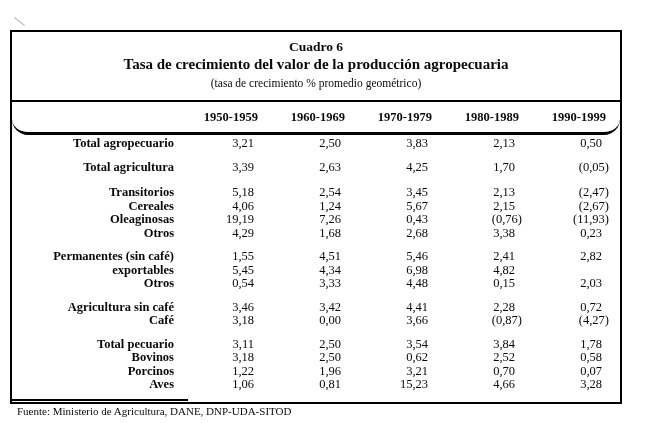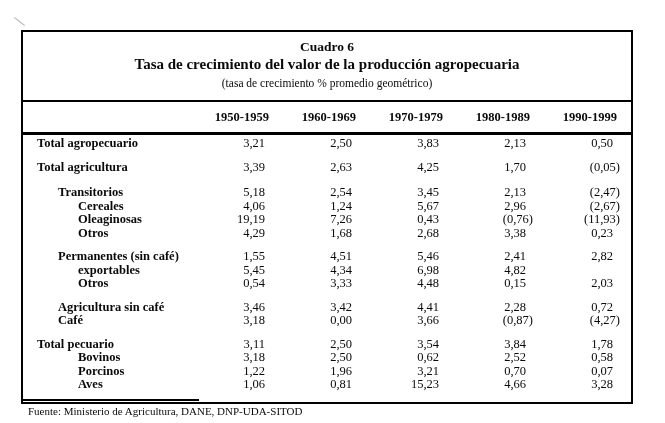--- a/index.html
+++ b/index.html
@@ -23,21 +23,21 @@
     position: absolute;
     left: 13px;
     top: 21px;
     width: 13px;
     height: 1px;
     background: #bbbbbb;
     transform: rotate(38deg);
   }
   .table-box {
     position: absolute;
-    left: 21px;
+    left: 10px;
     top: 30px;
     width: 612px;
     height: 374px;
     border: 2px solid #000000;
     box-sizing: border-box;
     background: #ffffff;
   }
   
   .title-block {
     text-align: center;
@@ -64,36 +64,38 @@
     display: grid;
     grid-template-columns: 162px 87px 87px 87px 87px 87px;
   }
   
   .header-row {
     height: 30px;
     align-items: center;
     border-bottom: 3px solid #000000;
     font-weight: bold;
     font-size: 12.5px;
+    border-radius: 16px;
   }
   .hcell {
     text-align: right;
     padding-right: 3px;
   }
   
   .data-area {
     padding-top: 2px;
     font-size: 12.5px;
   }
   .trow {
     line-height: 13.5px;
   }
   .lbl {
     font-weight: bold;
     white-space: nowrap;
+    text-align: right;
   }
   .ind0 .lbl { padding-left: 14px; }
   .ind1 .lbl { padding-left: 35px; }
   .ind2 .lbl { padding-left: 55px; }
   .gap-sm { margin-top: 10px; }
   .gap-lg { margin-top: 12px; }
   .cell { text-align: right; }
   .val  { padding-right: 7px; }
   .val.neg { padding-right: 0; }
   
@@ -160,21 +162,21 @@
         <span class="cell"><span class="val">3,45</span></span>
         <span class="cell"><span class="val">2,13</span></span>
         <span class="cell"><span class="val neg">(2,47)</span></span>
       </div>
 
       <div class="grid trow ind2">
         <span class="lbl">Cereales</span>
         <span class="cell"><span class="val">4,06</span></span>
         <span class="cell"><span class="val">1,24</span></span>
         <span class="cell"><span class="val">5,67</span></span>
-        <span class="cell"><span class="val">2,96</span></span>
+        <span class="cell"><span class="val">2,15</span></span>
         <span class="cell"><span class="val neg">(2,67)</span></span>
       </div>
 
       <div class="grid trow ind2">
         <span class="lbl">Oleaginosas</span>
         <span class="cell"><span class="val">19,19</span></span>
         <span class="cell"><span class="val">7,26</span></span>
         <span class="cell"><span class="val">0,43</span></span>
         <span class="cell"><span class="val neg">(0,76)</span></span>
         <span class="cell"><span class="val neg">(11,93)</span></span>

